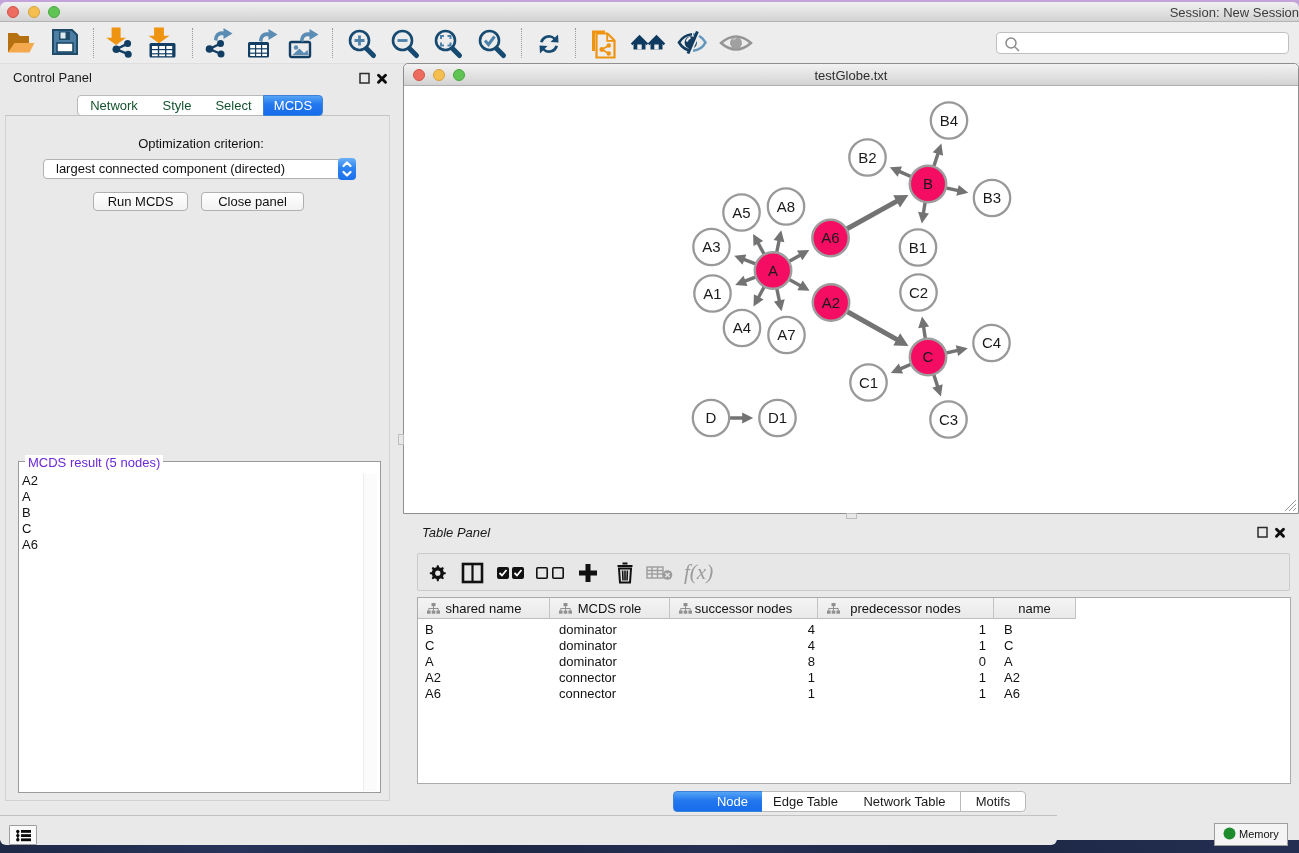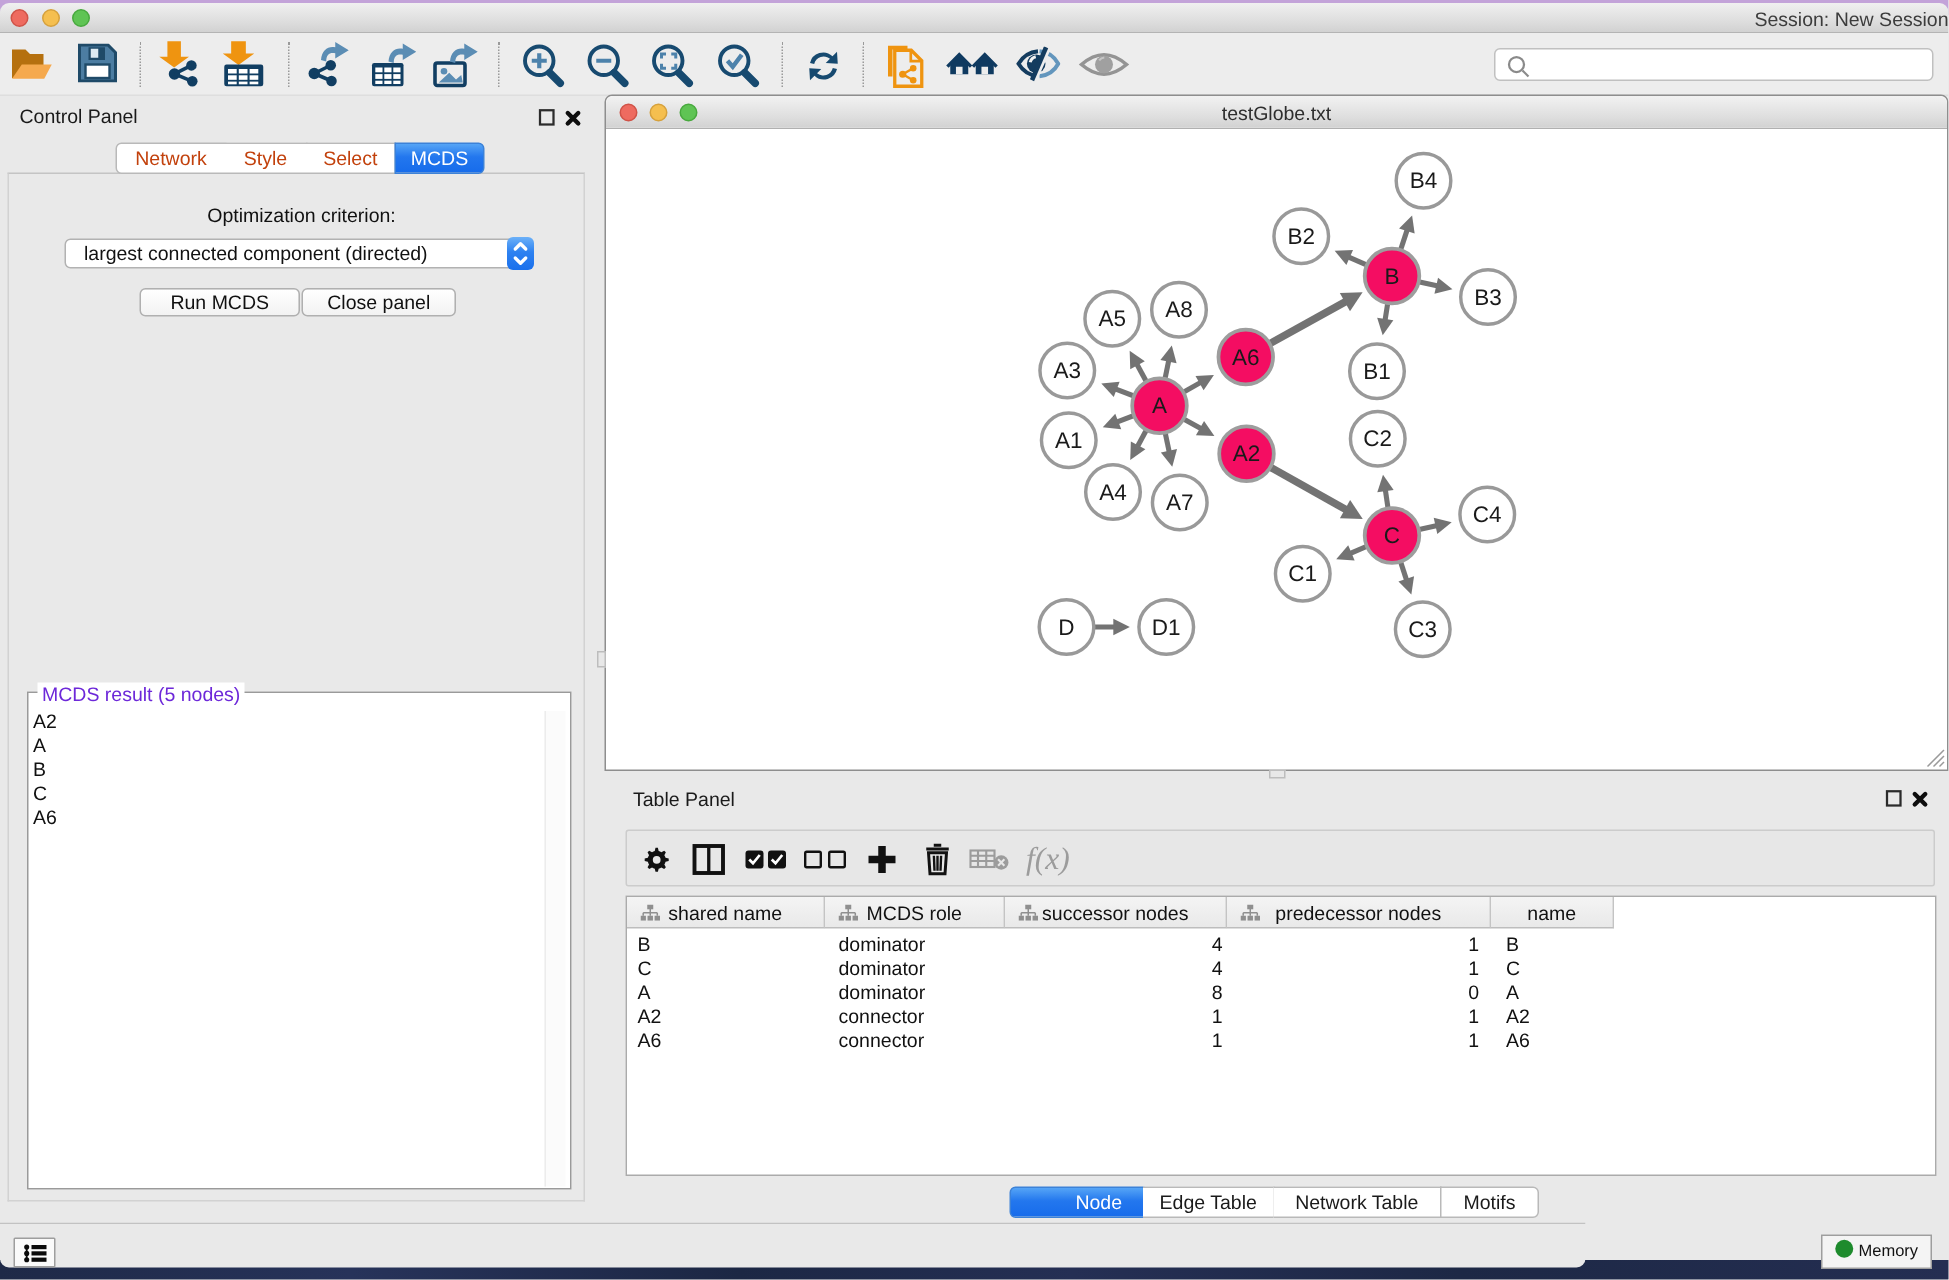--- a/index.html
+++ b/index.html
@@ -19,21 +19,21 @@
 
 #toolbar { left:0; top:22px; width:1299px; height:42px; background:#ededed; border-bottom:1px solid #dedede; }
 .sep { position:absolute; top:6px; height:30px; width:0; border-left:1px dotted #9a9a9a; }
 .ticon { position:absolute; top:5px; }
 #searchbox { position:absolute; left:996px; top:10px; width:293px; height:22px; background:#fff;
   border:1px solid #c0c0c0; border-radius:4px; }
 
 #cpTitle { left:13px; top:70px; font-size:13px; color:#1a1a1a; }
 #cpTabs { left:77px; top:95px; height:21px; }
 .tab { position:absolute; top:0; height:21px; background:#fff; border:1px solid #b9b9b9;
-  font-size:13px; color:#c2410c; text-align:center; line-height:19px; }
+  font-size:13px; color:#14532d; text-align:center; line-height:19px; }
 .tab.sel { background:linear-gradient(#55a4f6,#2377ee 45%,#176ceb); color:#fff; border-color:#3c82d8; }
 #cpPanel { left:5px; top:115px; width:385px; height:686px; border:1px solid #d2d2d2; border-top:1px solid #c4c4c4; }
 #optLabel { left:0px; top:136px; width:402px; text-align:center; font-size:13px; color:#111; }
 #selBox { left:43px; top:159px; width:312px; height:20px; background:#fff; border:1px solid #b2b2b2; border-radius:4px;
   font-size:13px; color:#111; line-height:18px; padding-left:12px; }
 #selArrow { left:338px; top:158px; width:18px; height:22px; border-radius:4px;
   background:linear-gradient(#6cb1f8,#2e82f1 45%,#1a70ec); }
 .btn { position:absolute; height:19px; background:linear-gradient(#ffffff,#f2f2f2); border:1px solid #b0b0b0; border-radius:4px;
   font-size:13px; color:#111; text-align:center; line-height:17px; }
 
@@ -42,21 +42,21 @@
 #mcdsList { left:22px; top:473px; font-size:13px; color:#111; line-height:16px; }
 #mcdsScroll { left:363px; top:474px; width:14px; height:317px; background:#fbfbfb; border-left:1px solid #ececec; }
 
 #netwin { left:403px; top:63px; width:896px; height:451px; background:#fff;
   border:1px solid #8e8e8e; border-radius:5px 5px 0 0; }
 #netTitlebar { position:absolute; left:0; top:0; width:100%; height:22px;
   background:linear-gradient(#f2f2f2,#dddddd 70%,#d2d2d2); border-radius:5px 5px 0 0; border-bottom:1px solid #b0b0b0; }
 #netTitlebar .tl { position:absolute; top:5px; width:12px; height:12px; border-radius:50%; }
 #netTitle { width:100%; text-align:center; font-size:13px; color:#2e2e2e; margin-top:4px; }
 
-#tpTitle { left:422px; top:525px; font-size:13px; color:#1a1a1a; }
+#tpTitle { left:422px; top:525px; font-size:13px; color:#1a1a1a;font-style:italic; }
 #tpToolbar { left:417px; top:553px; width:873px; height:38px; background:#e7e7e7; border:1px solid #cccccc; border-radius:2px; }
 #tbl { left:417px; top:597px; width:874px; height:187px; background:#fff; border:1px solid #ababab; }
 .hcell { position:absolute; top:0; height:21px; background:linear-gradient(#f4f4f4,#e9e9e9);
   border-right:1px solid #c4c4c4; border-bottom:1px solid #bdbdbd; font-size:13px; color:#111; text-align:center; line-height:21px; }
 .cell { position:absolute; font-size:13px; color:#111; height:16px; line-height:16px; }
 
 .btab { position:absolute; top:791px; height:21px; background:#fff; border:1px solid #b9b9b9;
   font-size:13px; color:#1a1a1a; text-align:center; line-height:19px; }
 .btab.sel { background:linear-gradient(#55a4f6,#2377ee 45%,#176ceb); color:#fff; border-color:#3c82d8; }
 
@@ -248,21 +248,21 @@
   <div class="tab" style="left:73px;width:55px;border-left:0;">Style</div>
   <div class="tab" style="left:127px;width:60px;border-left:0;">Select</div>
   <div class="tab sel" style="left:186px;width:60px;border-radius:0 4px 4px 0;">MCDS</div>
 </div>
 <div class="abs" id="optLabel">Optimization criterion:</div>
 <div class="abs" id="selBox">largest connected component (directed)</div>
 <div class="abs" id="selArrow"><svg width="18" height="22">
       <path d="M5.5 8 L9 4.5 L12.5 8" stroke="#fff" stroke-width="2.2" fill="none" stroke-linecap="round" stroke-linejoin="round"></path>
       <path d="M5.5 14 L9 17.5 L12.5 14" stroke="#fff" stroke-width="2.2" fill="none" stroke-linecap="round" stroke-linejoin="round"></path>
     </svg></div>
-<div class="btn" style="left:93px;top:192px;width:107px;text-align:center;">Run MCDS</div>
+<div class="btn" style="left:93px;top:192px;width:95px;text-align:center;">Run MCDS</div>
 <div class="btn" style="left:201px;top:192px;width:103px;">Close panel</div>
 <div class="abs" id="mcdsBox"></div>
 <div class="abs" id="mcdsScroll"></div>
 <div class="abs" id="mcdsLabel">MCDS result (5 nodes)</div>
 <div class="abs" id="mcdsList">A2<br>A<br>B<br>C<br>A6</div>
 <div class="abs" id="netwin">
   <div id="netTitlebar">
     <div class="tl" style="left:8.5px;background:#ee6b60;border:0.5px solid #d05348;"></div>
     <div class="tl" style="left:28.5px;background:#f5bf4f;border:0.5px solid #d6a13c;"></div>
     <div class="tl" style="left:48.5px;background:#5fc454;border:0.5px solid #48a93e;"></div>

